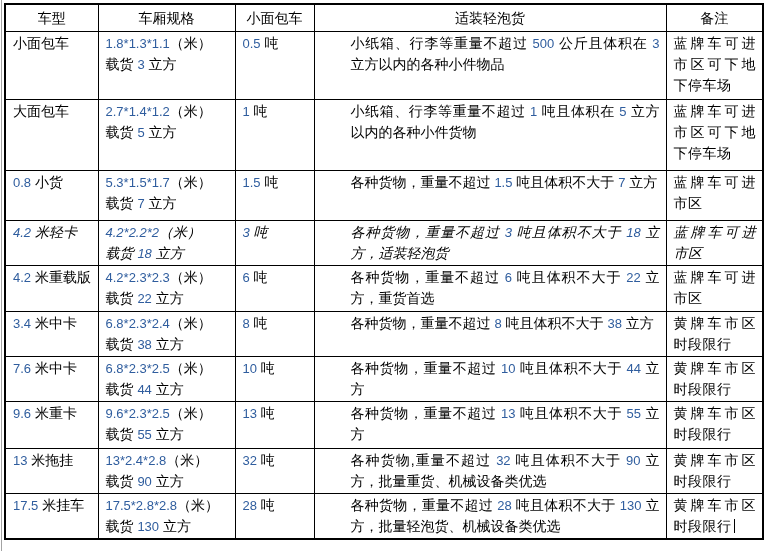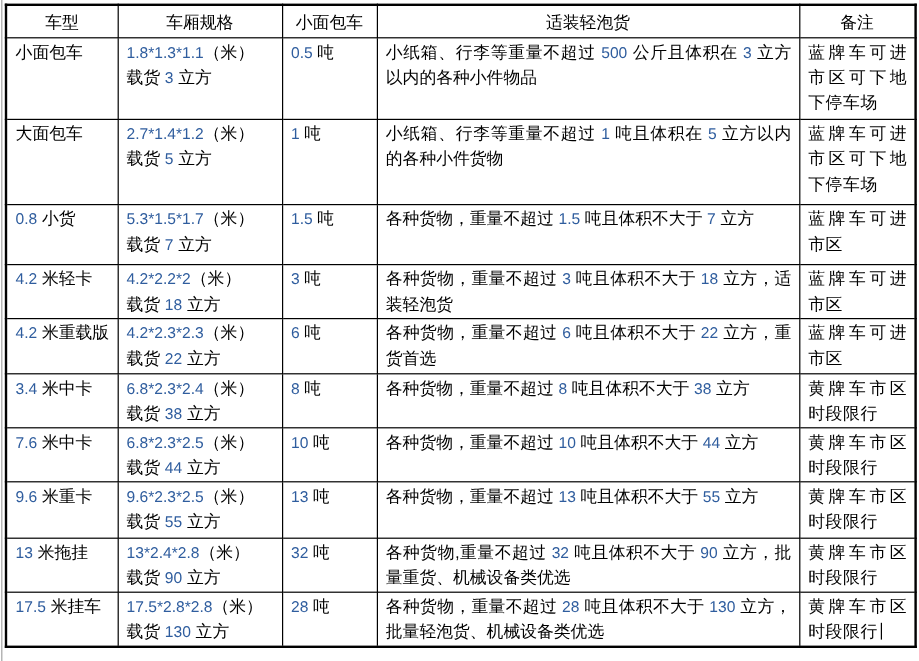--- a/index.html
+++ b/index.html
@@ -37,26 +37,26 @@
     vertical-align: middle;
     height: 24px;
     padding: 1px 2px;
   }
   col.w0 { width: 93px; }
   col.w1 { width: 137px; }
   col.w2 { width: 79px; }
   col.w3 { width: 352px; }
   col.w4 { width: 97px; }
   td.c0 { text-align: justify; text-justify: inter-ideograph; }
-  td.c3 { text-align: justify; text-justify: inter-ideograph; }
+  td.c3 { text-align: justify; text-justify: inter-ideograph; padding-left: 36px; }
   td.c4 { text-align: justify; text-justify: inter-ideograph; letter-spacing: 0.5px; }
   tbody tr:nth-child(1)  { height: 68px; }
   tbody tr:nth-child(2)  { height: 71px; }
   tbody tr:nth-child(3)  { height: 50px; }
-  tbody tr:nth-child(4)  { height: 44px; }
+  tbody tr:nth-child(4)  { height: 44px; font-style: italic; }
   tbody tr:nth-child(5)  { height: 46px; margin-top: 40px; }
   tbody tr:nth-child(6)  { height: 45px; }
   tbody tr:nth-child(7)  { height: 45px; }
   tbody tr:nth-child(8)  { height: 47px; }
   tbody tr:nth-child(9)  { height: 45px; }
   tbody tr:nth-child(10) { height: 45px; }
   .num {
     color: var(--num-color, #2f5d9e);
     font-size: 13px;
   }

